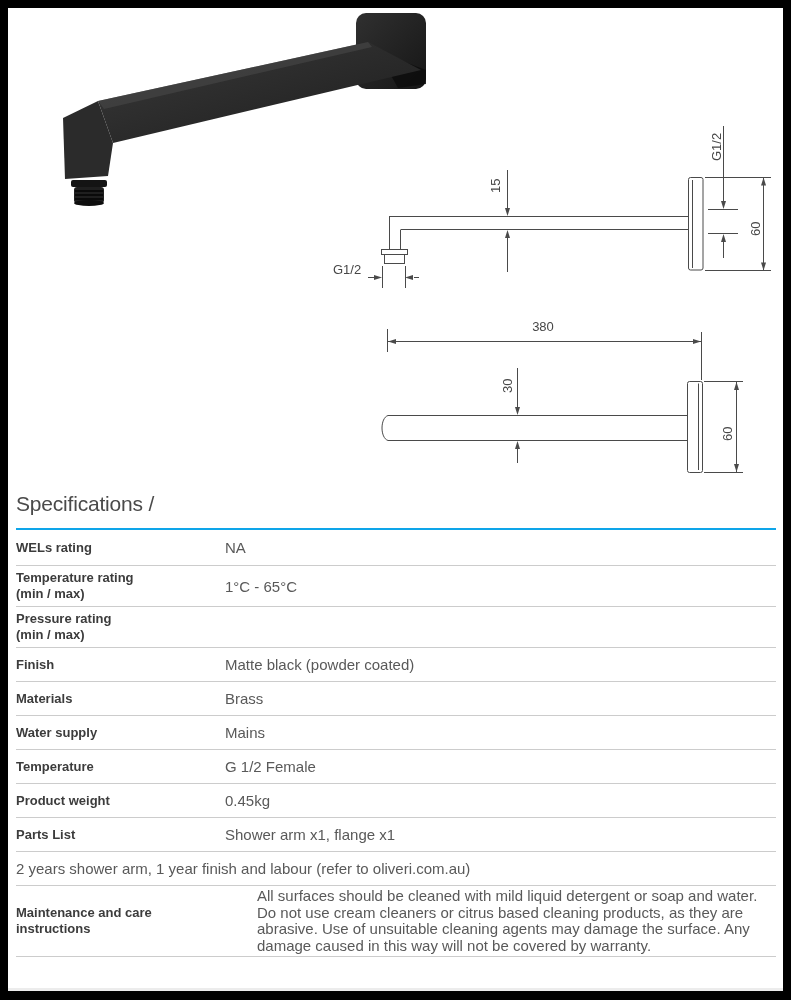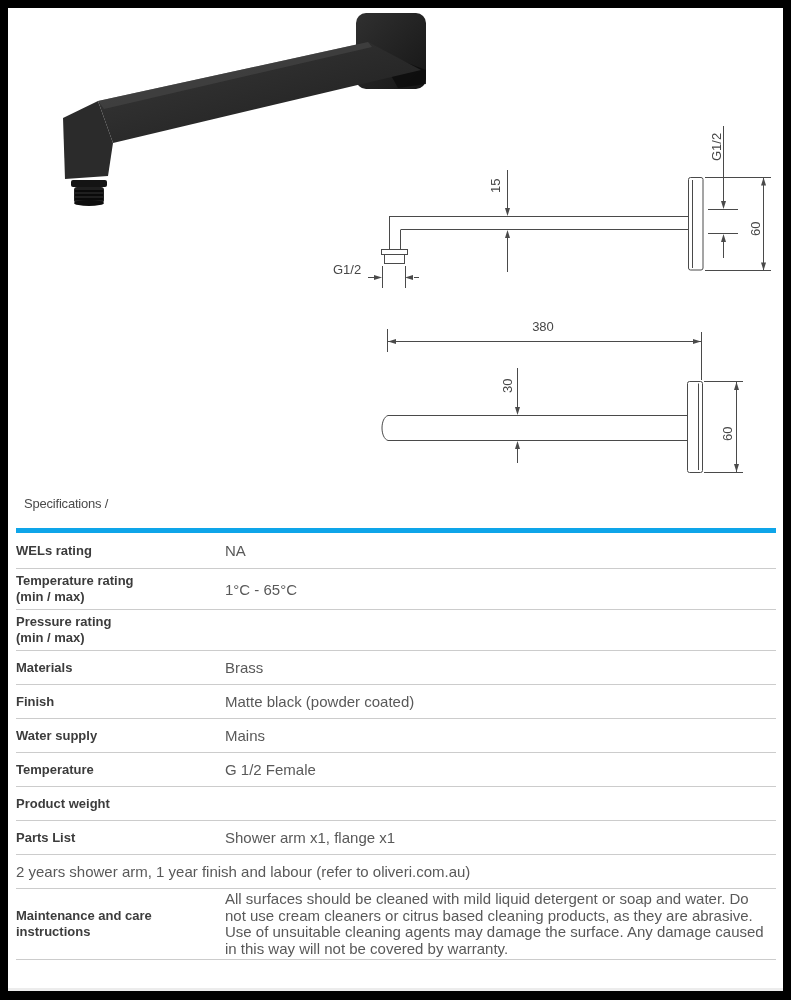--- a/index.html
+++ b/index.html
@@ -2,33 +2,33 @@
 <html><head>
 <meta charset="utf-8">
 <style>
   html,body{margin:0;padding:0;background:#000;}
   .frame{position:relative;width:791px;height:1000px;background:#000;overflow:hidden;
          font-family:"Liberation Sans",sans-serif;}
   .page{position:absolute;left:8px;top:8px;width:775px;height:983px;background:#fff;overflow:hidden;}
   .figures{position:absolute;left:0;top:0;}
   .dimtext{font-family:"Liberation Sans",sans-serif;font-size:13px;fill:#474747;}
   .specs{position:absolute;left:8px;top:478px;width:760px;}
-  .spec-heading{font-family:"Liberation Sans",sans-serif;font-size:13px;font-weight:400;
-                color:#4a4a4a;letter-spacing:-0.2px;margin:6px 0 13px 8px;line-height:23px;}
-  .spec-table{border-top:5px solid #0ea5e9;}
+  .spec-heading{font-family:"Liberation Sans",sans-serif;font-size:21px;font-weight:400;
+                color:#4a4a4a;letter-spacing:-0.2px;margin:6px 0 13px 0;line-height:23px;}
+  .spec-table{border-top:2px solid #0ea5e9;}
   .spec-row{display:flex;align-items:center;border-bottom:1px solid #cccccc;
             box-sizing:border-box;padding:4px 0;}
   .spec-label{width:209px;flex:none;font-size:13px;font-weight:700;line-height:16px;
               color:#3c3c3c;white-space:pre-line;}
   .spec-value{flex:1;font-size:15px;line-height:17px;color:#595959;padding-right:6px;}
   .h36{min-height:36px}
   .h41{min-height:41px}
   .h34{min-height:34px}
   .tall{padding:2px 0;}
-  .tall .spec-value{line-height:16.5px;}
+  .tall .spec-value{line-height:16.5px;margin-left:32px;}
   .footer-strip{position:absolute;left:0;right:0;bottom:0;height:3px;background:#ececec;}
 </style>
 </head>
 <body>
 
 <div class="frame">
   <div class="page">
 
     <svg class="figures" width="775" height="480" viewBox="8 8 775 480">
       <defs>
@@ -135,37 +135,38 @@
         <div class="spec-row h41">
           <div class="spec-label">Temperature rating
 (min / max)</div>
           <div class="spec-value">1°C - 65°C</div>
         </div>
         <div class="spec-row h41">
           <div class="spec-label">Pressure rating
 (min / max)</div>
         </div>
         <div class="spec-row h34">
+          <div class="spec-label">Finish</div>
+          <div class="spec-value">Matte black (powder coated)</div>
+        </div>
+        <div class="spec-row h34">
           <div class="spec-label">Materials</div>
           <div class="spec-value">Brass</div>
-        </div>
-        <div class="spec-row h34">
-          <div class="spec-label">Finish</div>
-          <div class="spec-value">Matte black (powder coated)</div>
         </div>
         <div class="spec-row h34">
           <div class="spec-label">Water supply</div>
           <div class="spec-value">Mains</div>
         </div>
         <div class="spec-row h34">
           <div class="spec-label">Temperature</div>
           <div class="spec-value">G 1/2 Female</div>
         </div>
         <div class="spec-row h34">
           <div class="spec-label">Product weight</div>
+          <div class="spec-value">0.45kg</div>
         </div>
         <div class="spec-row h34">
           <div class="spec-label">Parts List</div>
           <div class="spec-value">Shower arm x1, flange x1</div>
         </div>
         <div class="spec-row h34">
           <div class="spec-value">2 years shower arm, 1 year finish and labour (refer to oliveri.com.au)</div>
         </div>
         <div class="spec-row tall">
           <div class="spec-label">Maintenance and care

